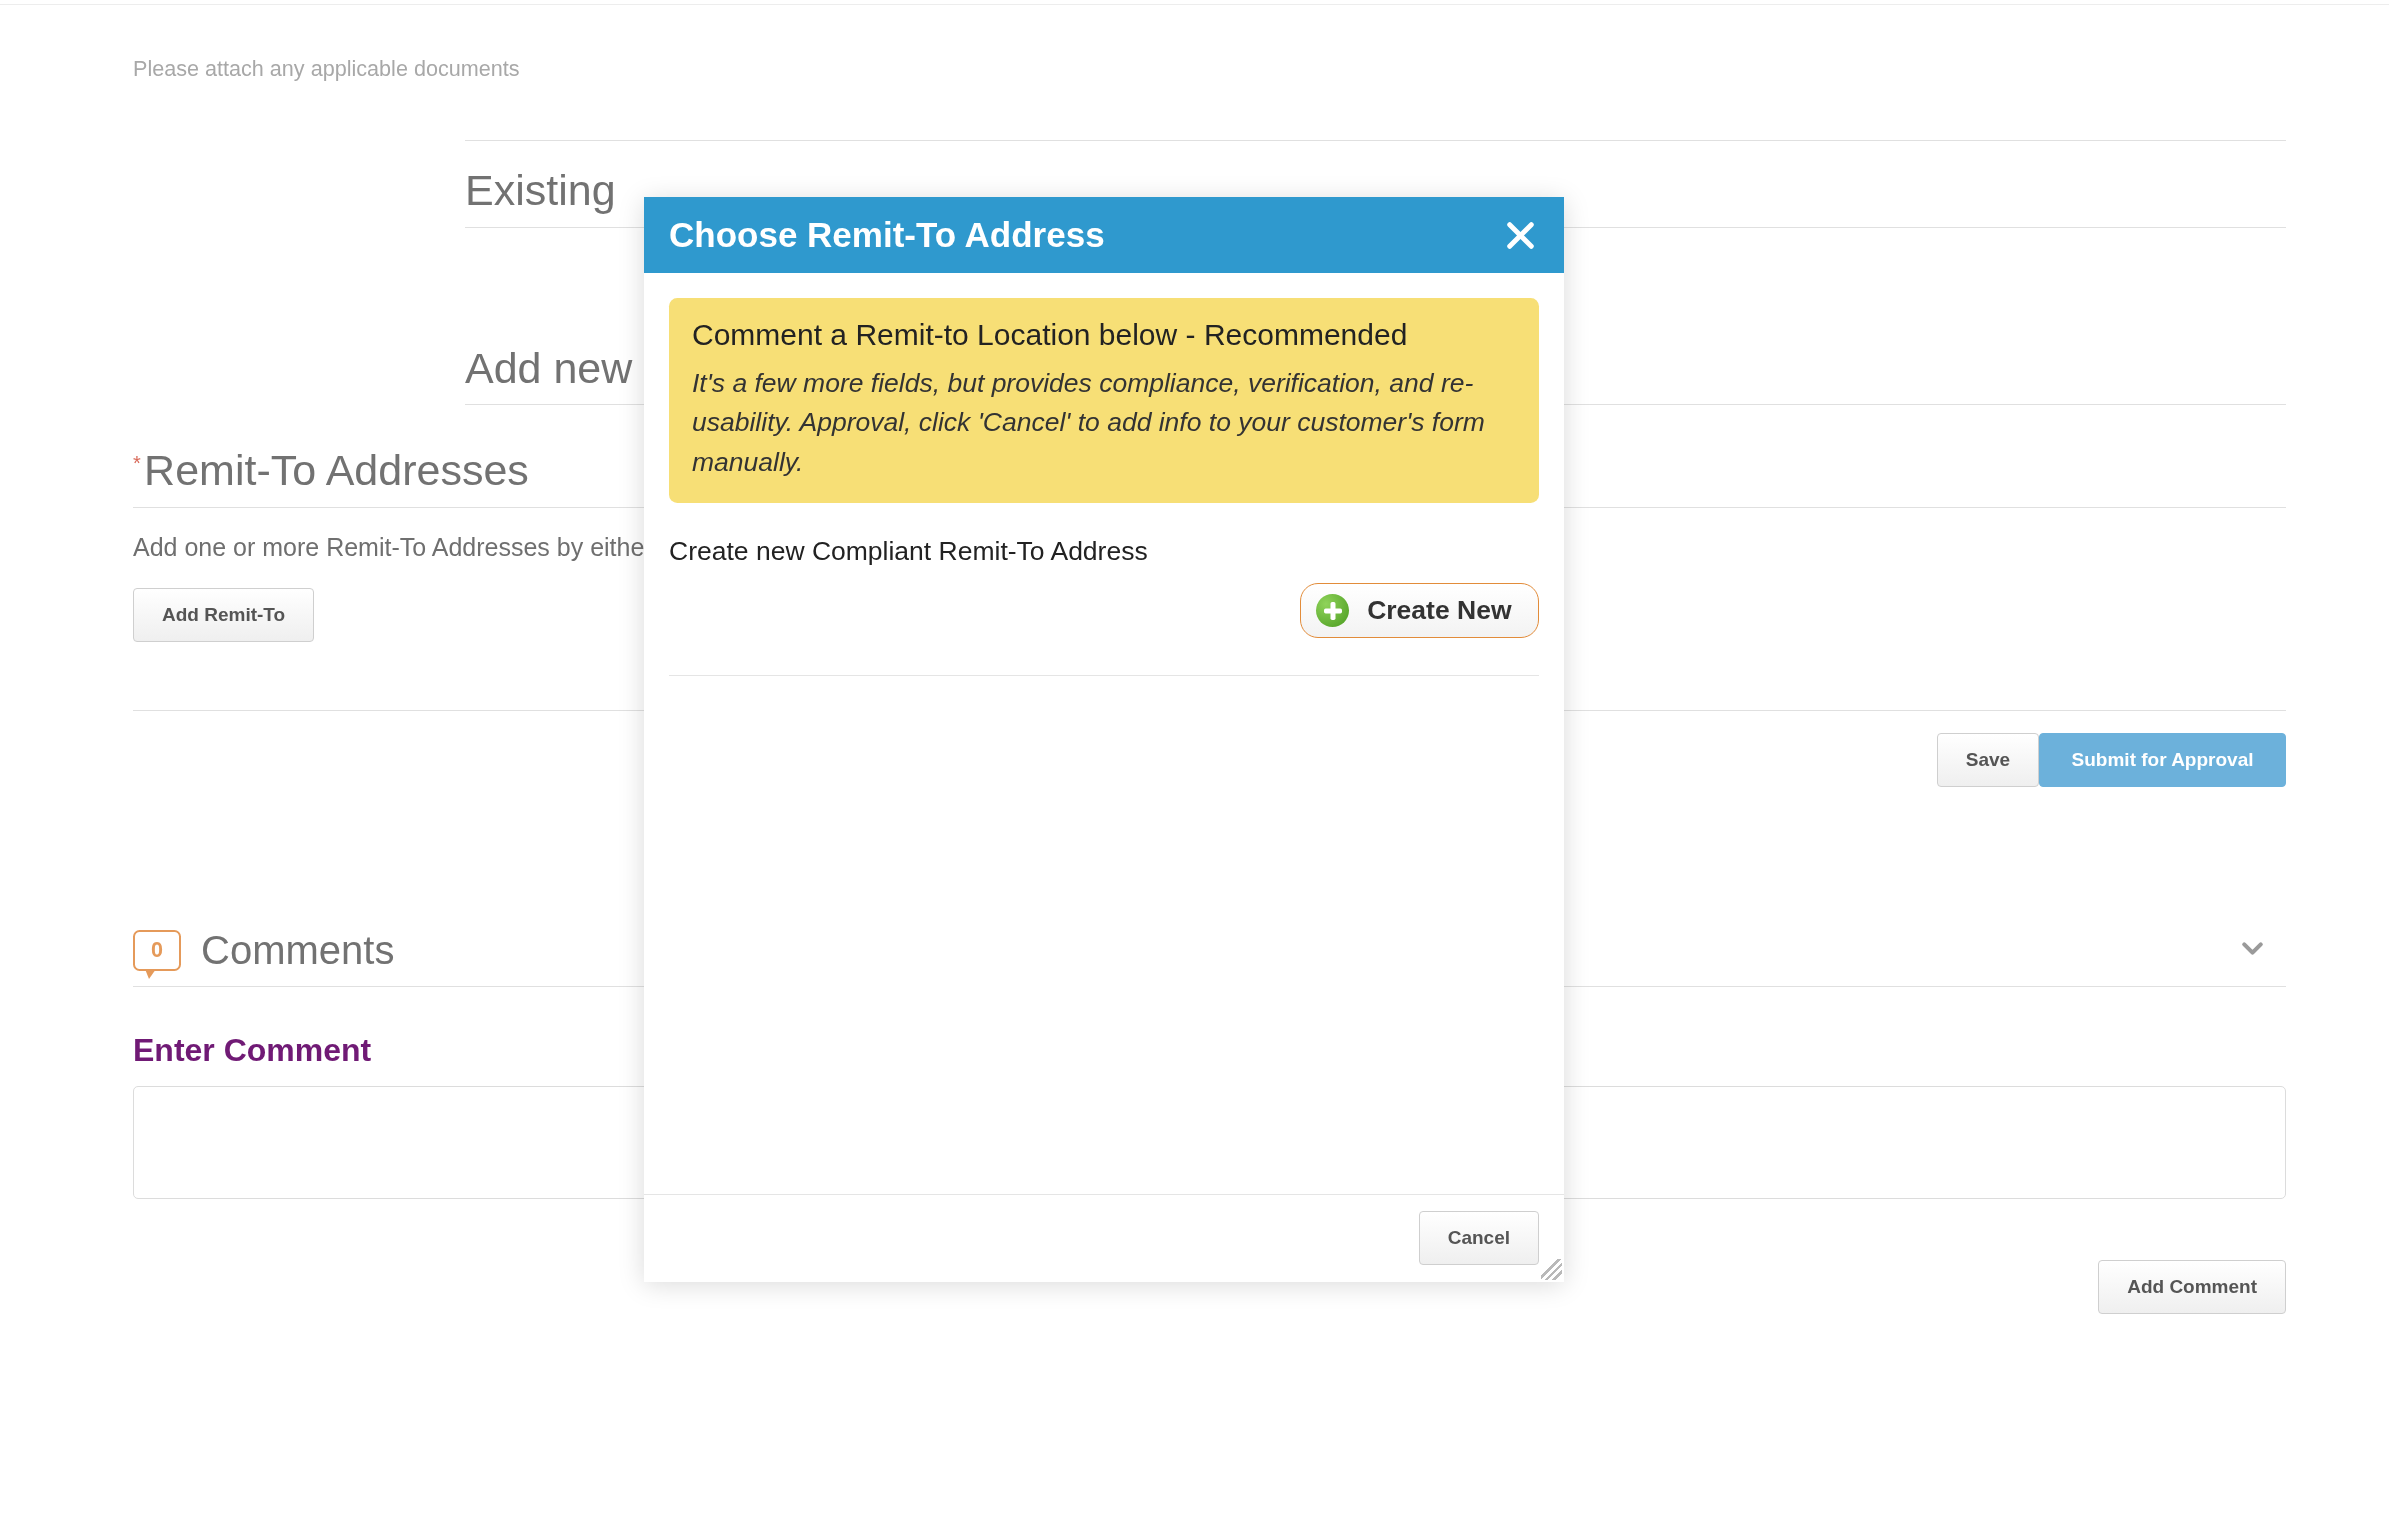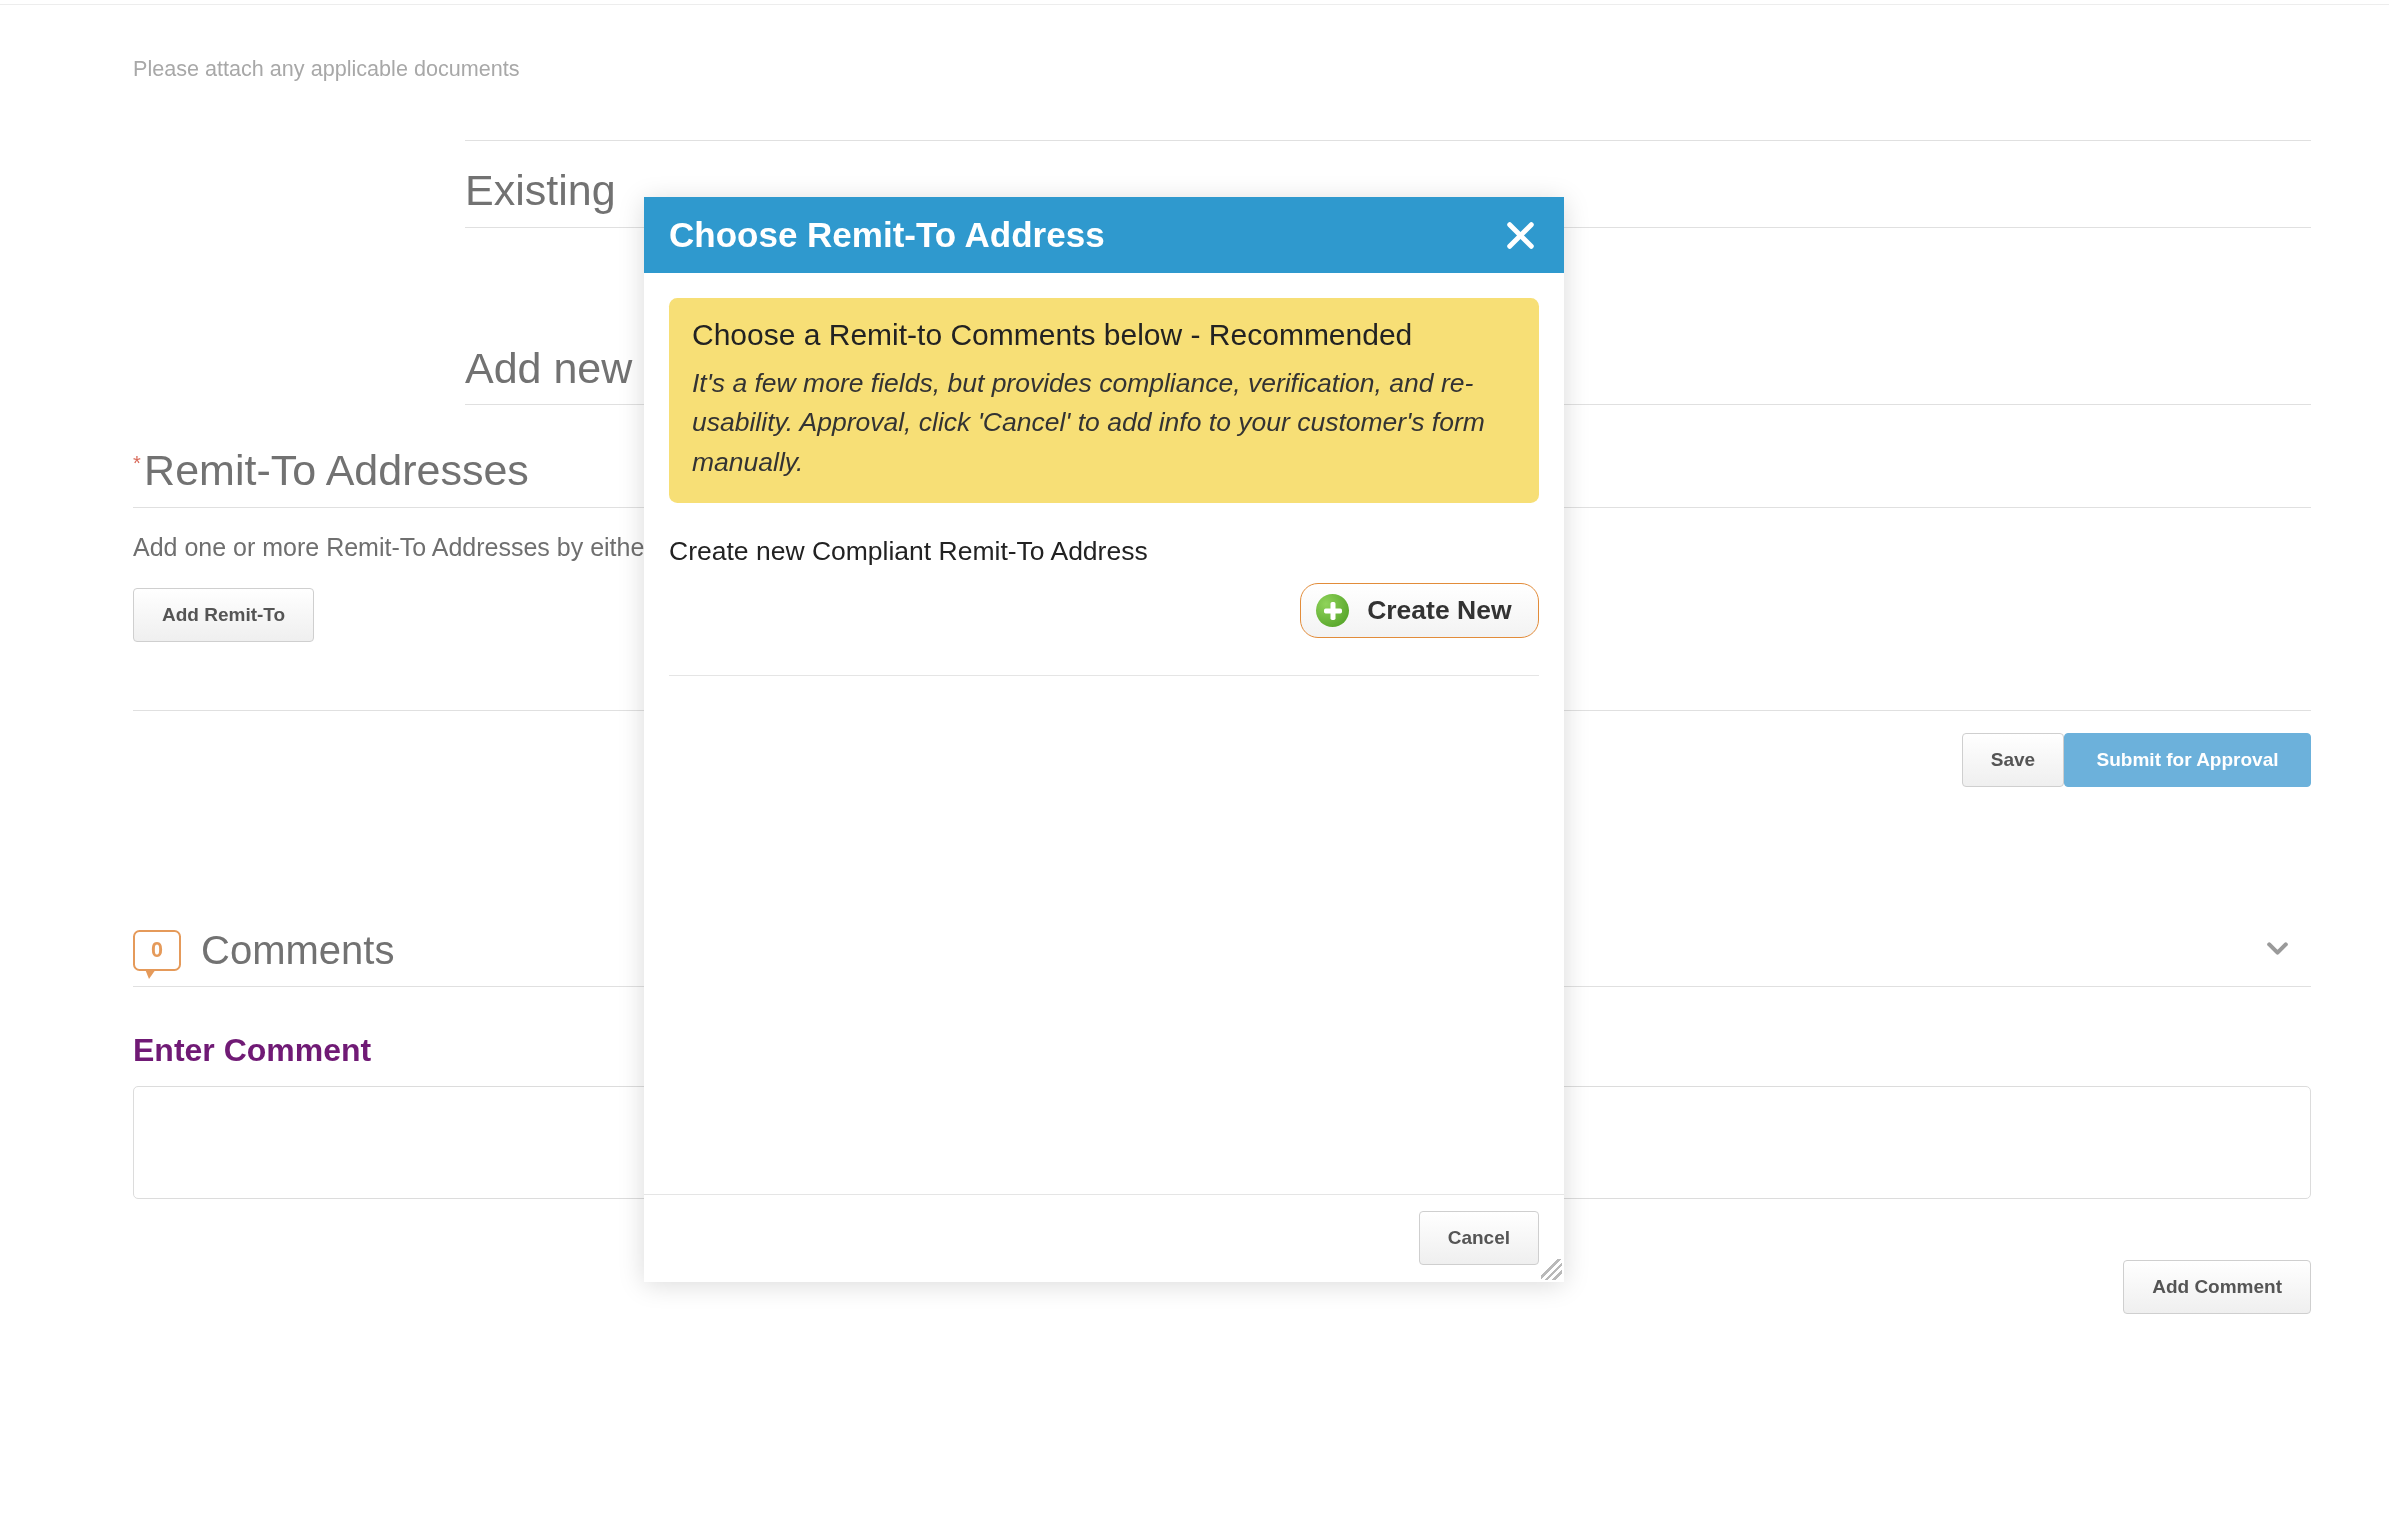--- a/index.html
+++ b/index.html
@@ -6,21 +6,21 @@
   body {
     font-family: -apple-system, BlinkMacSystemFont, "Segoe UI", Helvetica, Arial, sans-serif;
     background: #ffffff;
     width: 2389px;
     height: 1537px;
     position: relative;
     overflow: hidden;
   }
 
   .page {
-    padding: 33px 78px 33px 133px;
+    padding: 33px 103px 33px 133px;
     position: relative;
   }
 
   .attach-hint {
     font-size: 21.6px;
     color: #a8a8a8;
     margin-top: 23px;
     margin-bottom: 58px;
   }
 
@@ -353,21 +353,21 @@
     <span class="modal-close">
       <svg width="37" height="37" viewBox="0 0 24 24" fill="none" stroke="#ffffff" stroke-width="3.2" stroke-linecap="round">
           <line x1="5" y1="5" x2="19" y2="19"></line>
           <line x1="19" y1="5" x2="5" y2="19"></line>
         </svg>
     </span>
   </div>
 
   <div class="modal-body">
     <div class="recommend-box">
-      <div class="recommend-heading">Choose a Remit-to Comments below - Recommended</div>
+      <div class="recommend-heading">Comment a Remit-to Location below - Recommended</div>
       <div class="recommend-body">It's a few more fields, but provides compliance, verification, and re-usability. Approval, click 'Cancel' to add info to your customer's form manually.</div>
     </div>
 
     <div class="create-row">
       <div class="create-label">Create new Compliant Remit-To Address</div>
       <div class="create-btn-wrap">
         <button class="btn-create-new">
           <span class="plus-circle"></span>
           <span>Create New</span>
         </button>

